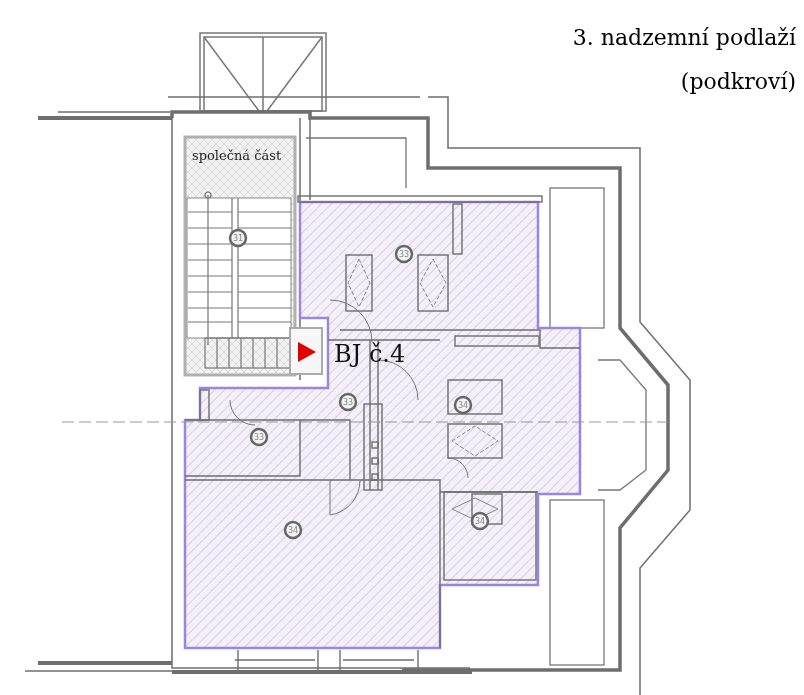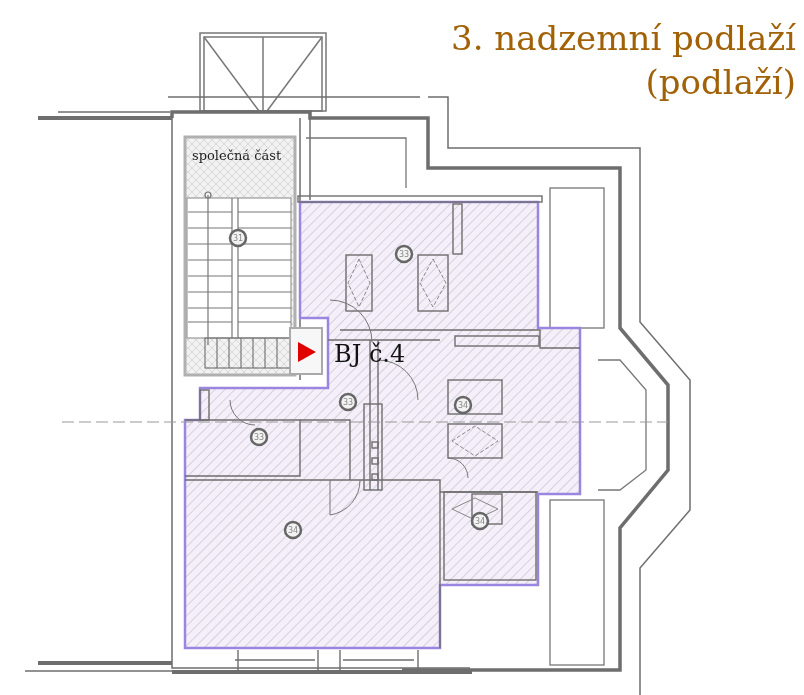--- a/index.html
+++ b/index.html
@@ -1,29 +1,29 @@
 <!DOCTYPE html>
 <html><head>
 <meta charset="utf-8">
 <style>
   html, body { margin:0; padding:0; background:#ffffff; }
   body { width:804px; height:695px; position:relative; overflow:hidden; font-family:"DejaVu Serif", serif; }
-  .title { position:absolute; right:8px; text-align:right; color:#a16207; font-family:"DejaVu Serif","Liberation Serif",serif; font-size:34px; line-height:40px; }
+  .title { position:absolute; right:8px; text-align:right; color:#000000; font-family:"DejaVu Serif","Liberation Serif",serif; font-size:22px; line-height:40px; }
   #t1 { top:18px; }
   #t2 { top:62px; }
   svg { position:absolute; left:0; top:0; }
   .lbl-common { font-family:"DejaVu Serif","Liberation Serif",serif; font-size:13px; fill:#222; }
   .lbl-unit { font-family:"DejaVu Serif","Liberation Serif",serif; font-size:24px; fill:#111; }
   .tag-text { font-family:"DejaVu Sans",sans-serif; font-size:8px; fill:#888; }
 </style>
 </head>
 <body>
 
 <div class="title" id="t1">3. nadzemní podlaží</div>
-<div class="title" id="t2">(podlaží)</div>
+<div class="title" id="t2">(podkroví)</div>
 
 <svg width="804" height="695" viewBox="0 0 804 695">
   <defs>
     <pattern id="hatch" patternUnits="userSpaceOnUse" width="7" height="7" patternTransform="rotate(45)">
       <rect width="7" height="7" fill="#f4eff8"></rect>
       <line x1="0" y1="0" x2="0" y2="7" stroke="#b9b1c6" stroke-width="1"></line>
     </pattern>
     <pattern id="cross" patternUnits="userSpaceOnUse" width="8" height="8">
       <rect width="8" height="8" fill="#f2f2f2"></rect>
       <path d="M0 0 L8 8 M8 0 L0 8" stroke="#cfcfcf" stroke-width="0.7"></path>

